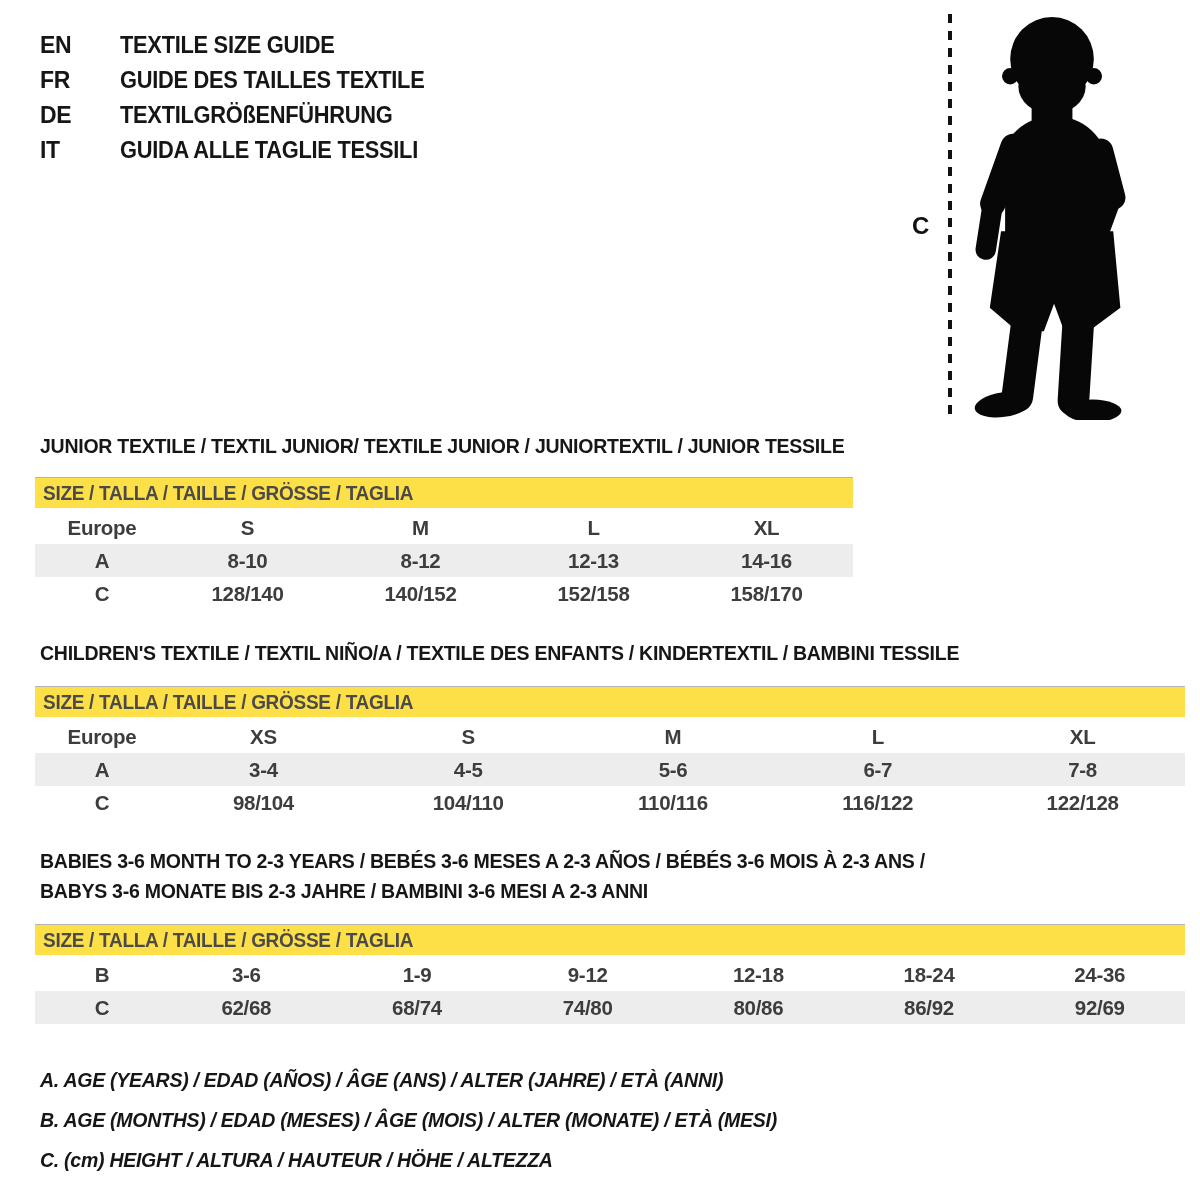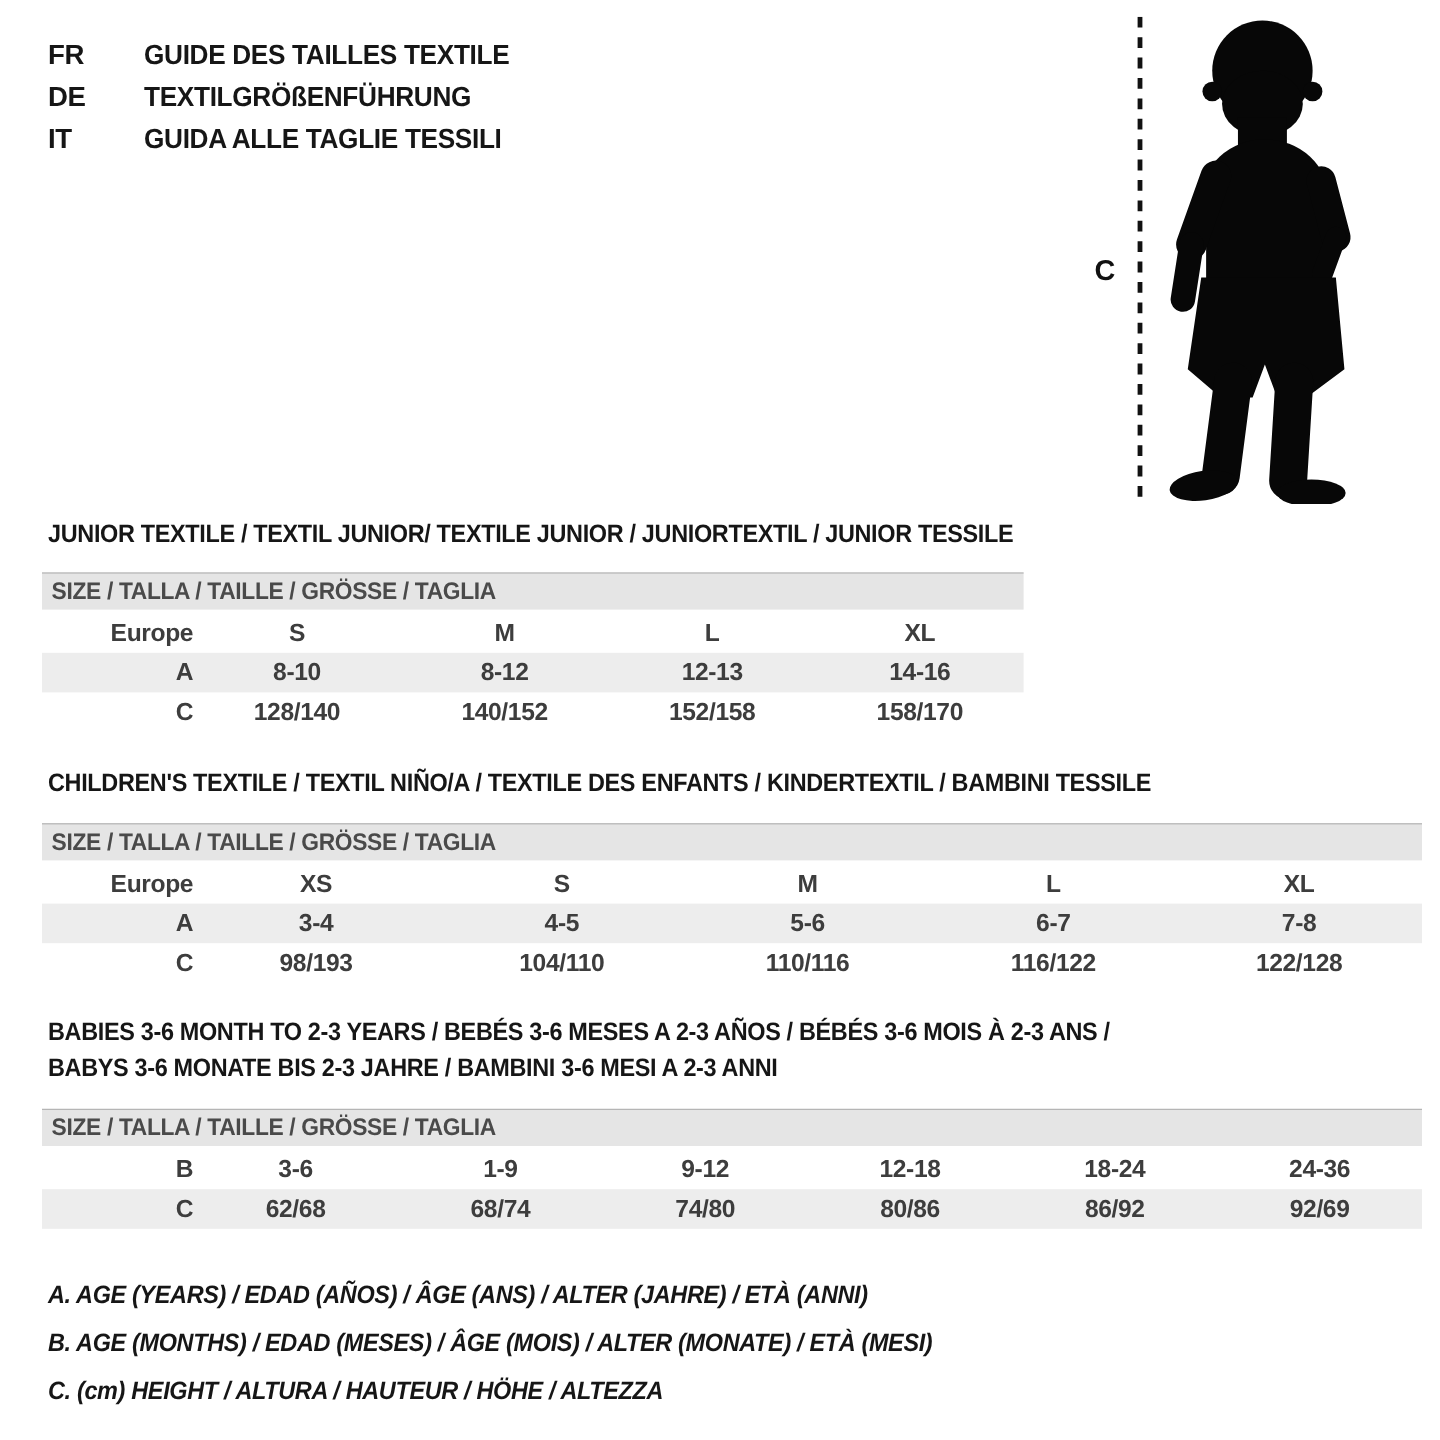--- a/index.html
+++ b/index.html
@@ -20,42 +20,46 @@
   .measure-label { position:absolute; left:912px; top:212px; font-size:24px; font-weight:bold; color:#111; }
   .silhouette { position:absolute; left:960px; top:12px; }
 
   
   .sec-title { position:absolute; font-size:21px; font-weight:bold; color:#161616;
                letter-spacing:-0.3px; white-space:nowrap;
                transform:scaleX(0.93); transform-origin:left center; }
 
   
   .stable { position:absolute; }
-  .thead { height:30px; background:#e5e5e5; display:flex; align-items:center;
+  .thead { height:30px; background:#fde047; display:flex; align-items:center;
            padding-left:8px; margin-bottom:3px; border-top:1px solid #b5b5b5; }
   .thead span { font-size:20px; font-weight:bold; color:#4a4a4a; letter-spacing:-0.3px;
                 transform:scaleX(0.95); transform-origin:left center; white-space:nowrap; }
   .trow { display:flex; height:33px; align-items:center; font-size:20.5px;
           font-weight:bold; color:#3d3d3d; letter-spacing:-0.3px; }
   .trow.shaded { background:#ededed; }
   .tcell { flex:1; text-align:center; }
-  .tlabel { flex:0 0 118px; text-align:right; padding-left:8px; }
+  .tlabel { flex:0 0 118px; text-align:center; padding-left:8px; }
 
   
   .legend { position:absolute; left:40px; top:1060px; }
   .legend-row { height:40px; display:flex; align-items:center;font-style:italic; }
   .legend-text { font-size:21px; font-weight:bold; color:#161616; letter-spacing:-0.3px;
                  transform:scaleX(0.93); transform-origin:left center; white-space:nowrap; }
 </style>
 </head>
 <body>
 
 <div id="page">
 
   <div class="lang-list">
+    <div class="lang-row">
+      <span class="lang-code">EN</span>
+      <span class="lang-label">TEXTILE SIZE GUIDE</span>
+    </div>
     <div class="lang-row">
       <span class="lang-code">FR</span>
       <span class="lang-label">GUIDE DES TAILLES TEXTILE</span>
     </div>
     <div class="lang-row">
       <span class="lang-code">DE</span>
       <span class="lang-label">TEXTILGRÖßENFÜHRUNG</span>
     </div>
     <div class="lang-row">
       <span class="lang-code">IT</span>
@@ -135,21 +139,21 @@
         <div class="trow shaded">
           <div class="tcell tlabel">A</div>
           <div class="tcell">3-4</div>
           <div class="tcell">4-5</div>
           <div class="tcell">5-6</div>
           <div class="tcell">6-7</div>
           <div class="tcell">7-8</div>
         </div>
         <div class="trow">
           <div class="tcell tlabel">C</div>
-          <div class="tcell">98/193</div>
+          <div class="tcell">98/104</div>
           <div class="tcell">104/110</div>
           <div class="tcell">110/116</div>
           <div class="tcell">116/122</div>
           <div class="tcell">122/128</div>
         </div>
       </div>
   </div>
 
   <div class="sec-title" style="left:40px; top:849px;">BABIES 3-6 MONTH TO 2-3 YEARS / BEBÉS 3-6 MESES A 2-3 AÑOS / BÉBÉS 3-6 MOIS À 2-3 ANS /</div>
   <div class="sec-title" style="left:40px; top:879px;">BABYS 3-6 MONATE BIS 2-3 JAHRE / BAMBINI 3-6 MESI A 2-3 ANNI</div>

